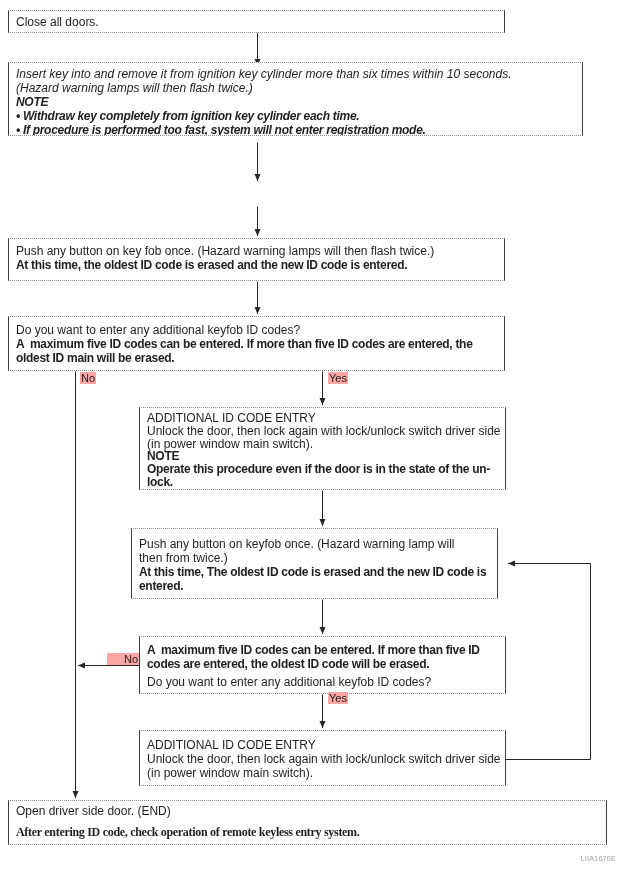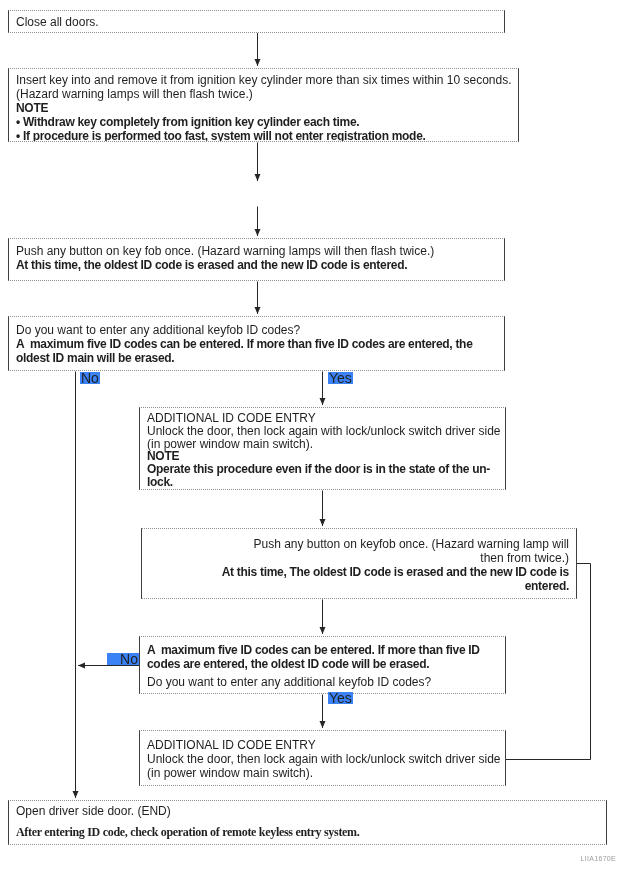--- a/index.html
+++ b/index.html
@@ -22,36 +22,36 @@
     border-right: 1px solid #3f3f3f;
     box-sizing: border-box;
     padding: 4px 7px 2px 7px;
     font-size: 12px;
     line-height: 14px;
     overflow: hidden;
   }
   .ln { white-space: pre; }
   .b { font-weight: bold; letter-spacing: -0.3px; }
   .box.b1  { left: 8px;   top: 10px;  width: 497px; height: 23px; }
-  .box.b2  { left: 8px;   top: 68px;  width: 511px; height: 74px; }
+  .box.b2  { left: 8px;   top: 62px;  width: 575px; height: 74px; font-style: italic; }
   .box.b3  { left: 8px;   top: 183px; width: 497px; height: 23px; }
   .box.b4  { left: 8px;   top: 238px; width: 497px; height: 43px; padding-top: 5px; }
   .box.b5  { left: 8px;   top: 316px; width: 497px; height: 55px; padding-top: 6px; }
   .box.b6  { left: 139px; top: 407px; width: 367px; height: 83px; padding-top: 4px; line-height: 12.8px; }
-  .box.b7  { left: 141px; top: 528px; width: 436px; height: 71px; padding-top: 8px; text-align: right; }
+  .box.b7  { left: 131px; top: 528px; width: 367px; height: 71px; padding-top: 8px; }
   .box.b8  { left: 139px; top: 636px; width: 367px; height: 58px; padding-top: 6px; }
   .box.b9  { left: 139px; top: 730px; width: 367px; height: 56px; padding-top: 7px; }
   .box.b10 { left: 8px;   top: 800px; width: 599px; height: 45px; padding-top: 3px; }
   .gap-sm { margin-top: 4px; }
   .gap-md { margin-top: 7px; font-family: Liberation Serif, serif; }
   .branch-label {
     position: absolute;
-    font-size: 14px;
+    font-size: 11px;
     line-height: 12px;
-    background: #3b82f6;
+    background: #fca5a5;
     padding: 0 1px;
   }
   .lbl-no-main  { left: 80px;  top: 372px; }
   .lbl-yes-main { left: 328px; top: 372px; }
   .lbl-no-loop  { left: 107px; top: 653px; width: 30px; text-align: right; }
   .lbl-yes-loop { left: 328px; top: 692px; }
   .figure-code {
     position: absolute;
     left: 540px; top: 855px; width: 76px;
     text-align: right;

